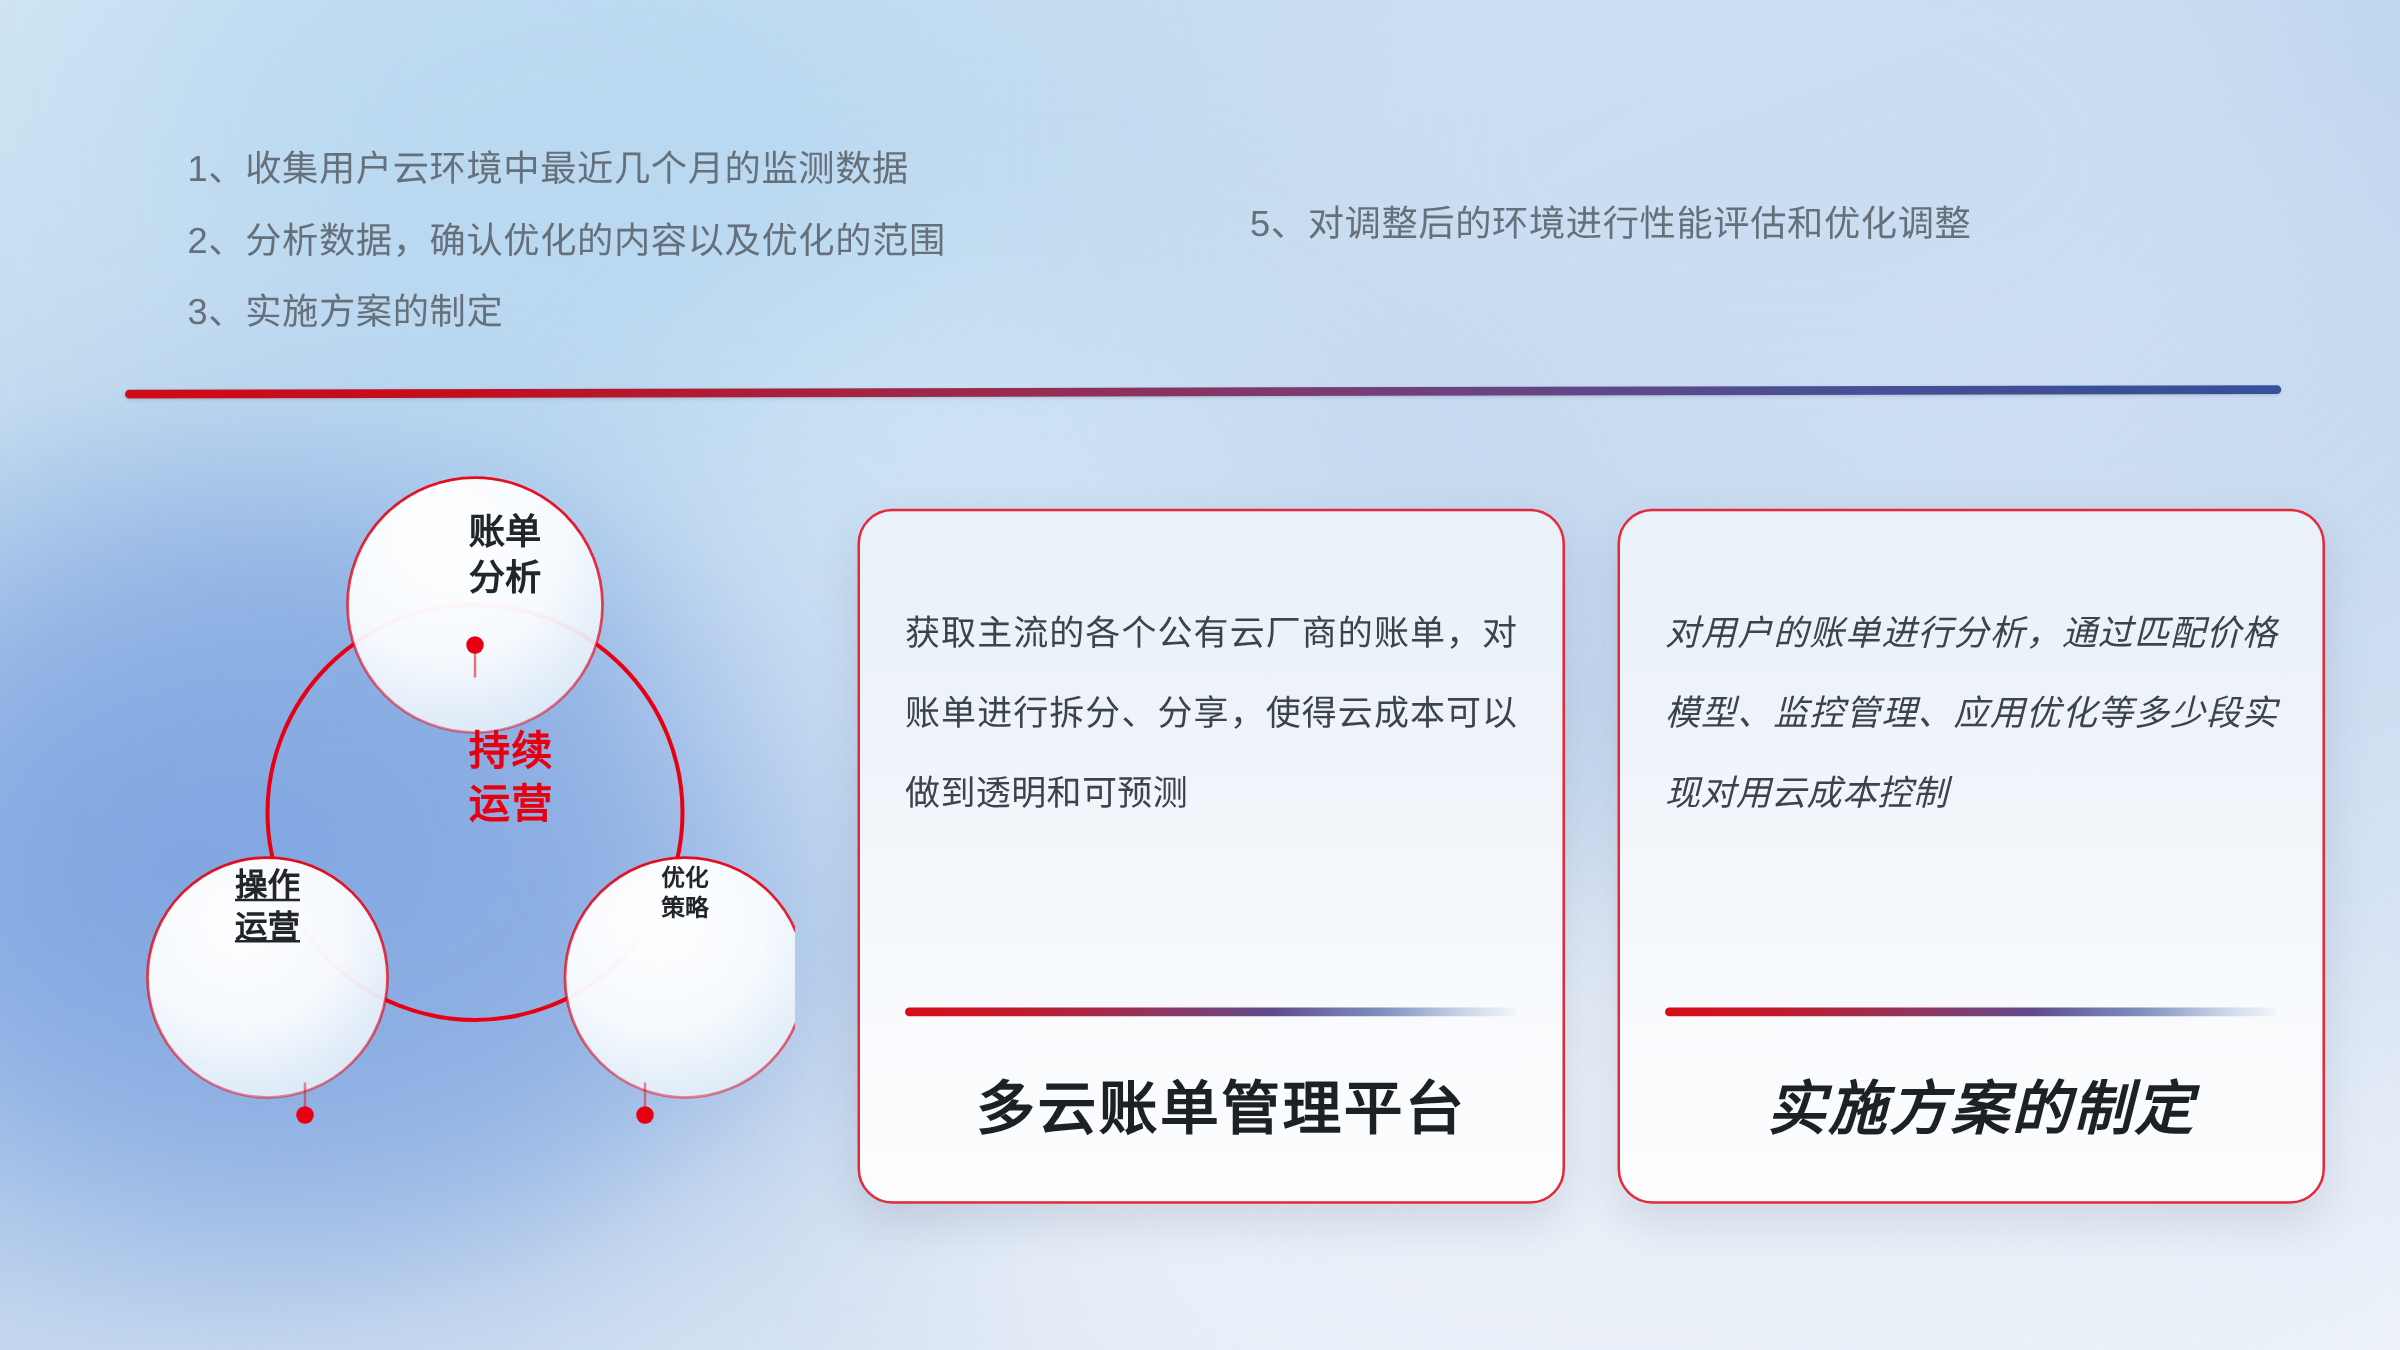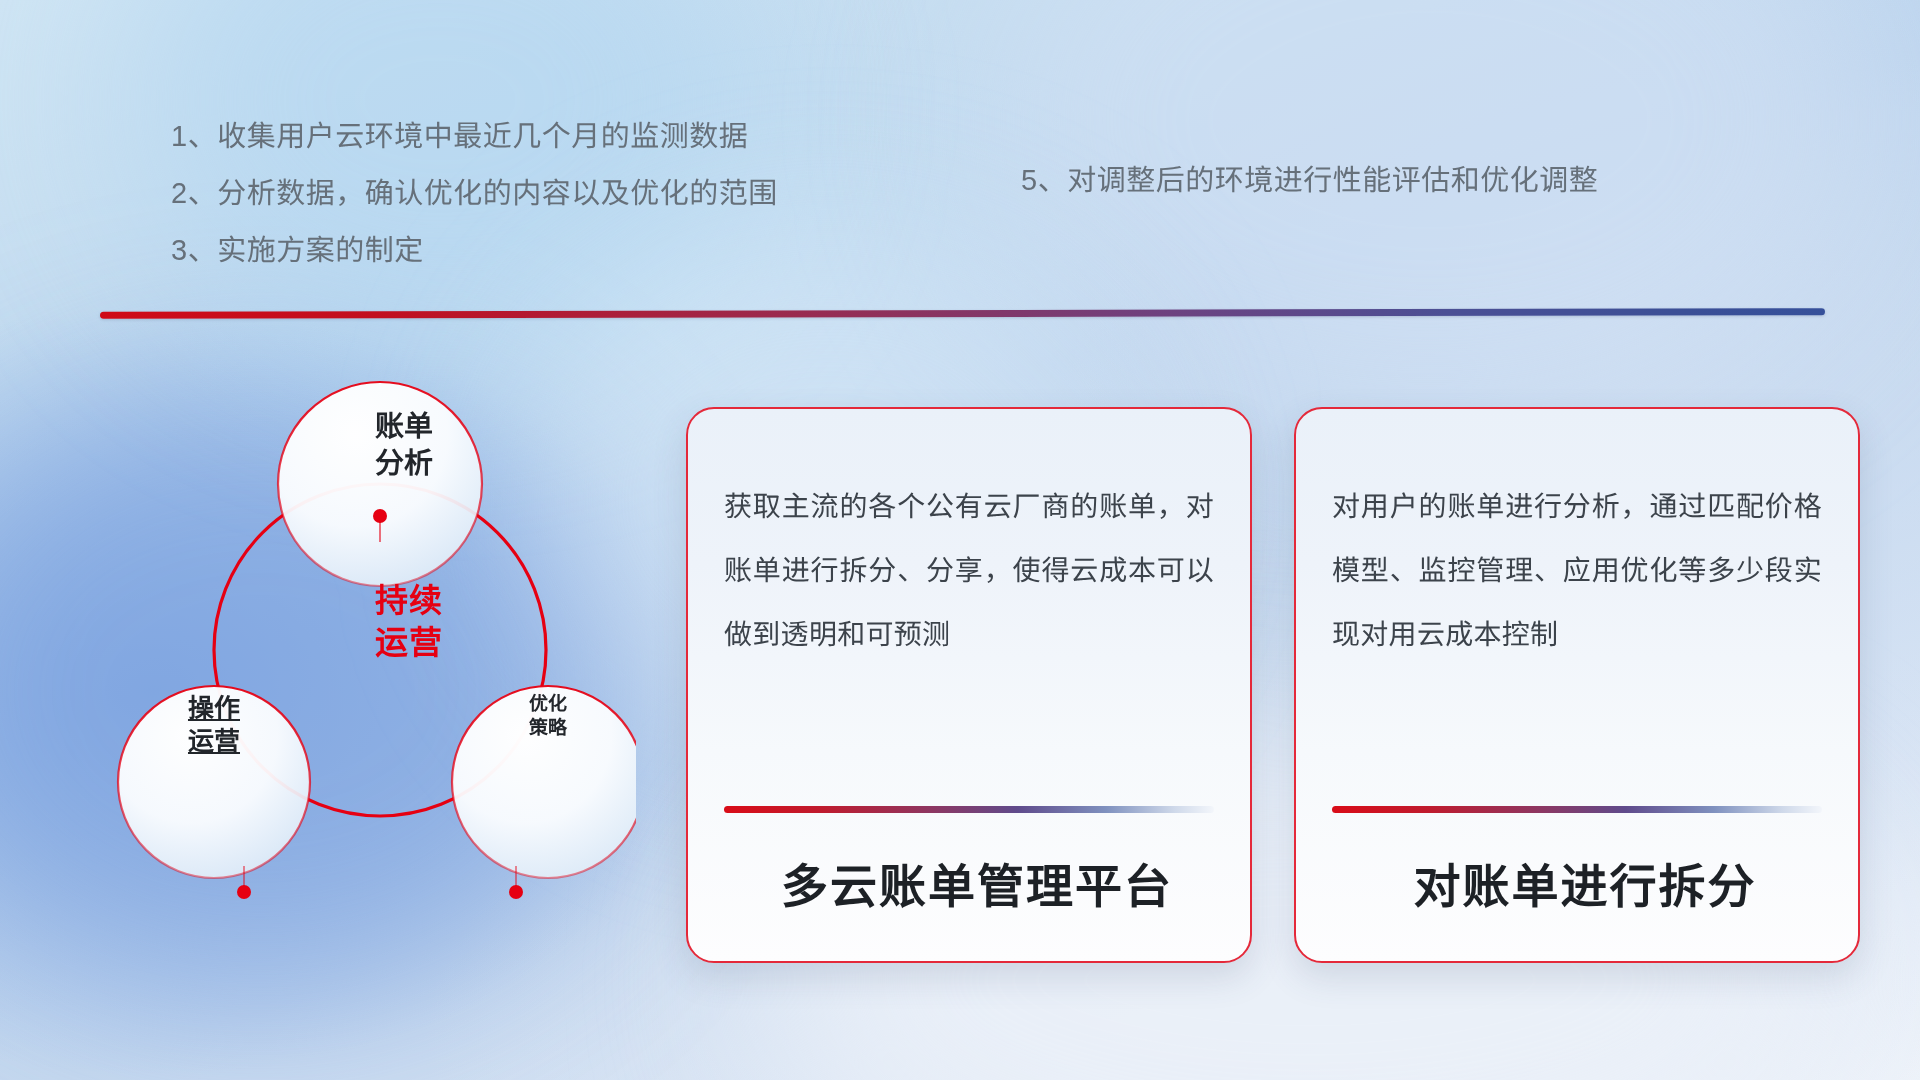--- a/index.html
+++ b/index.html
@@ -39,21 +39,21 @@
   .blob-e { left: 520px;  top: 240px;  width: 620px; height: 520px; background: rgba(222,235,248,0.45); }
 
   
   .steps {
     position: absolute;
     top: 108px;
     left: 0;
     width: 1920px;
     height: 190px;
   }
-  .steps-col { position: absolute; margin-left: 21px; }
+  .steps-col { position: absolute; }
   .steps-col-left  { left: 150px; top: 0; }
   .steps-col-right { left: 1000px; top: 44px; }
 
   .step-line {
     font-size: 29px;
     line-height: 57px;
     color: #66707a;
     letter-spacing: 0.5px;
     white-space: nowrap;
     font-weight: 400;
@@ -112,21 +112,21 @@
     top: 407px;
     width: 562px;
     height: 552px;
     border-radius: 28px;
     border: 2px solid #e4293a;
     background: linear-gradient(180deg, #eaf1f9 0%, #eef3fa 28%, #f6f9fc 62%, #fdfdfe 100%);
     box-shadow: 0 14px 34px rgba(60,80,120,0.16);
     overflow: hidden;
   }
   .card-1 { left: 686px; }
-  .card-2 { left: 1294px; }
+  .card-2 { left: 1294px; font-style: italic; }
 
   .card-body {
     position: absolute;
     left: 36px;
     right: 36px;
     top: 66px;
     font-size: 28px;
     line-height: 64px;
     color: #3c434b;
     text-align: justify;
@@ -239,16 +239,16 @@
 
   <div class="card card-1">
     <div class="card-body">获取主流的各个公有云厂商的账单，对账单进行拆分、分享，使得云成本可以做到透明和可预测</div>
     <div class="card-divider"></div>
     <div class="card-title">多云账单管理平台</div>
   </div>
 
   <div class="card card-2">
     <div class="card-body">对用户的账单进行分析，通过匹配价格模型、监控管理、应用优化等多少段实现对用云成本控制</div>
     <div class="card-divider"></div>
-    <div class="card-title">对账单进行拆分</div>
+    <div class="card-title">实施方案的制定</div>
   </div>
 
 </div>
 
 </body></html>

